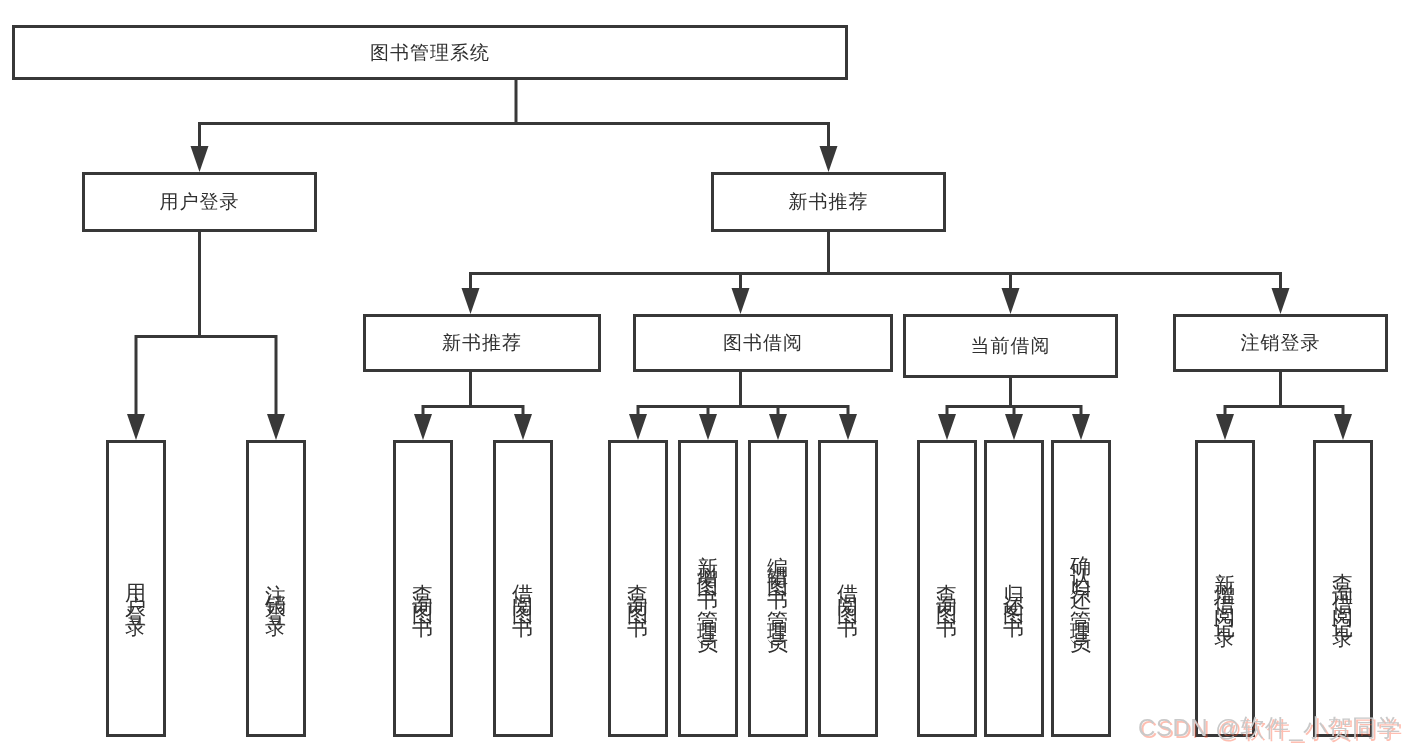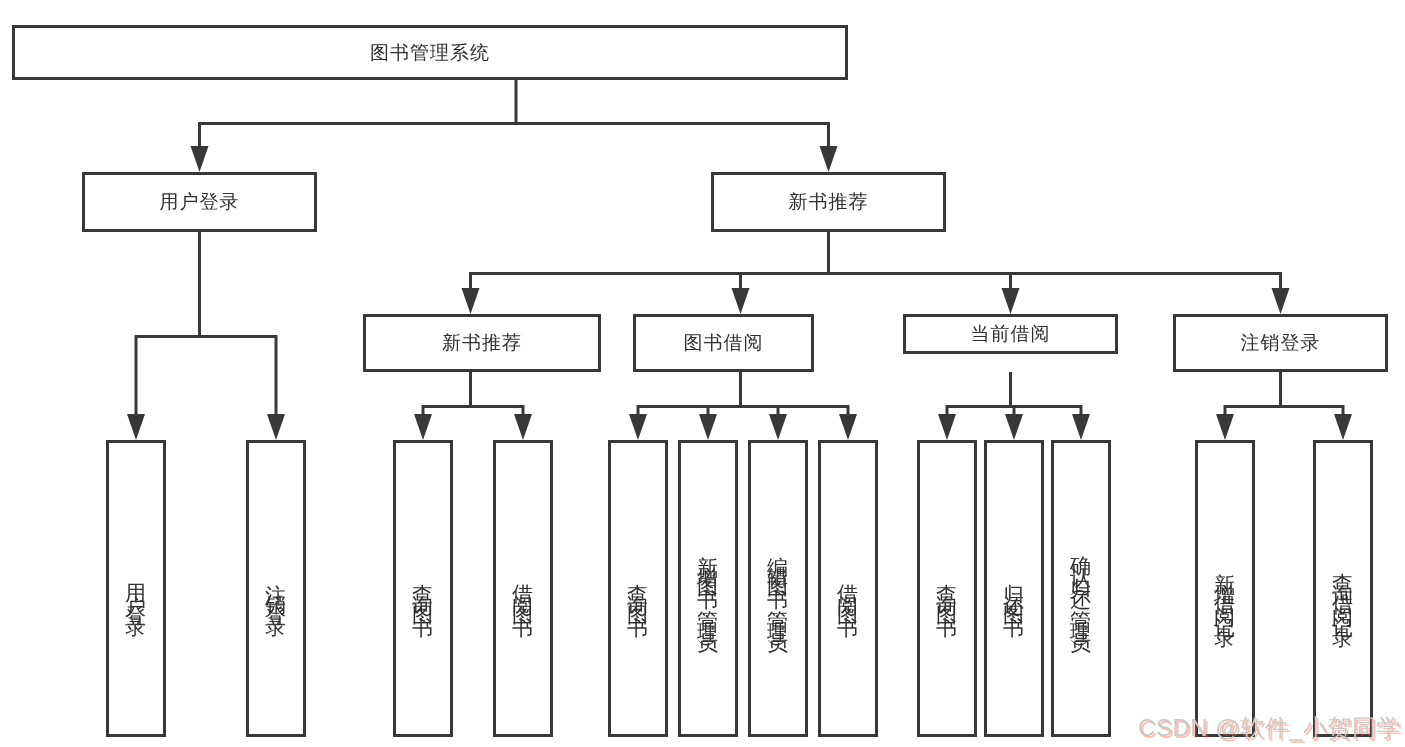--- a/index.html
+++ b/index.html
@@ -120,22 +120,22 @@
       <polygon points="1334,414 1352,414 1343,440"></polygon>
     </g>
   </svg>
 
   <div class="hnode" style="left:12px;top:25px;width:836px;height:55px">图书管理系统</div>
 
   <div class="hnode" style="left:82px;top:172px;width:235px;height:60px">用户登录</div>
   <div class="hnode" style="left:711px;top:172px;width:235px;height:60px">新书推荐</div>
 
   <div class="hnode" style="left:363px;top:314px;width:238px;height:58px">新书推荐</div>
-  <div class="hnode" style="left:633px;top:314px;width:181px;height:58px">图书借阅</div>
-  <div class="hnode" style="left:903px;top:314px;width:215px;height:40px">当前借阅</div>
+  <div class="hnode" style="left:633px;top:314px;width:260px;height:58px">图书借阅</div>
+  <div class="hnode" style="left:903px;top:314px;width:215px;height:64px">当前借阅</div>
   <div class="hnode" style="left:1173px;top:314px;width:215px;height:58px">注销登录</div>
 
   <div class="vnode" style="left:106px">
     <span class="vtext">用户登录</span>
   </div>
   <div class="vnode" style="left:246px">
     <span class="vtext">注销登录</span>
   </div>
 
   <div class="vnode" style="left:393px">

